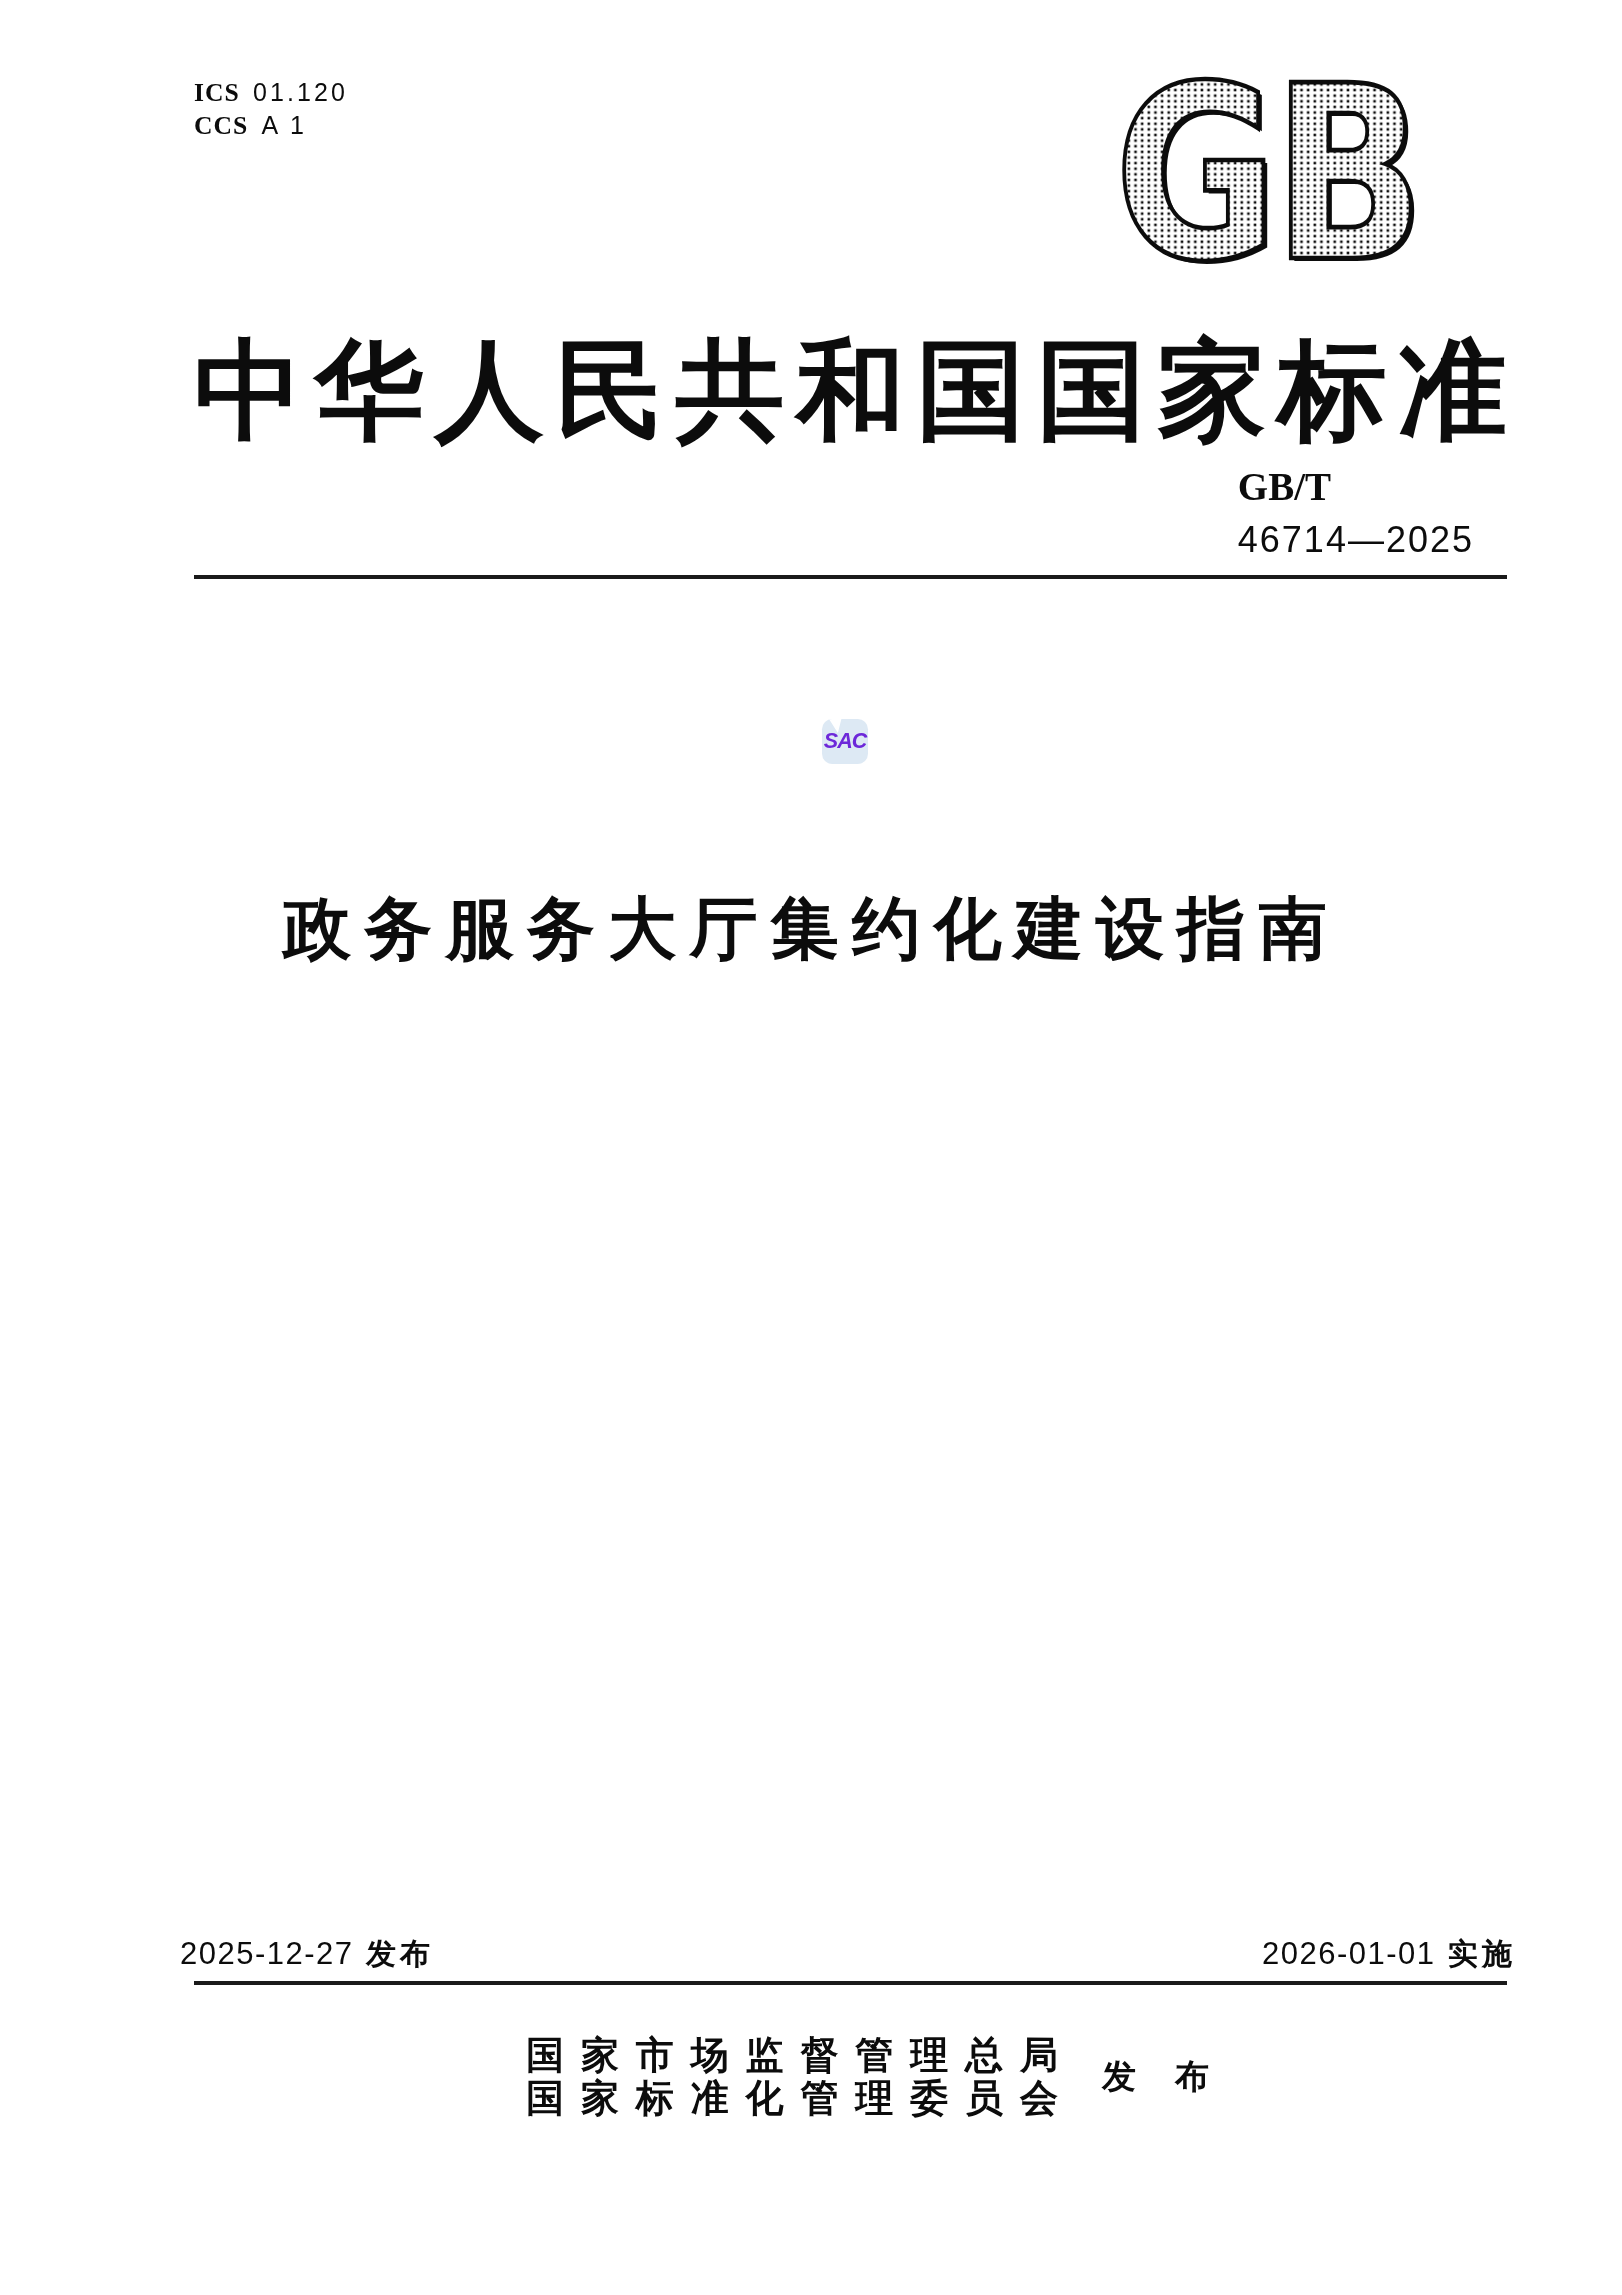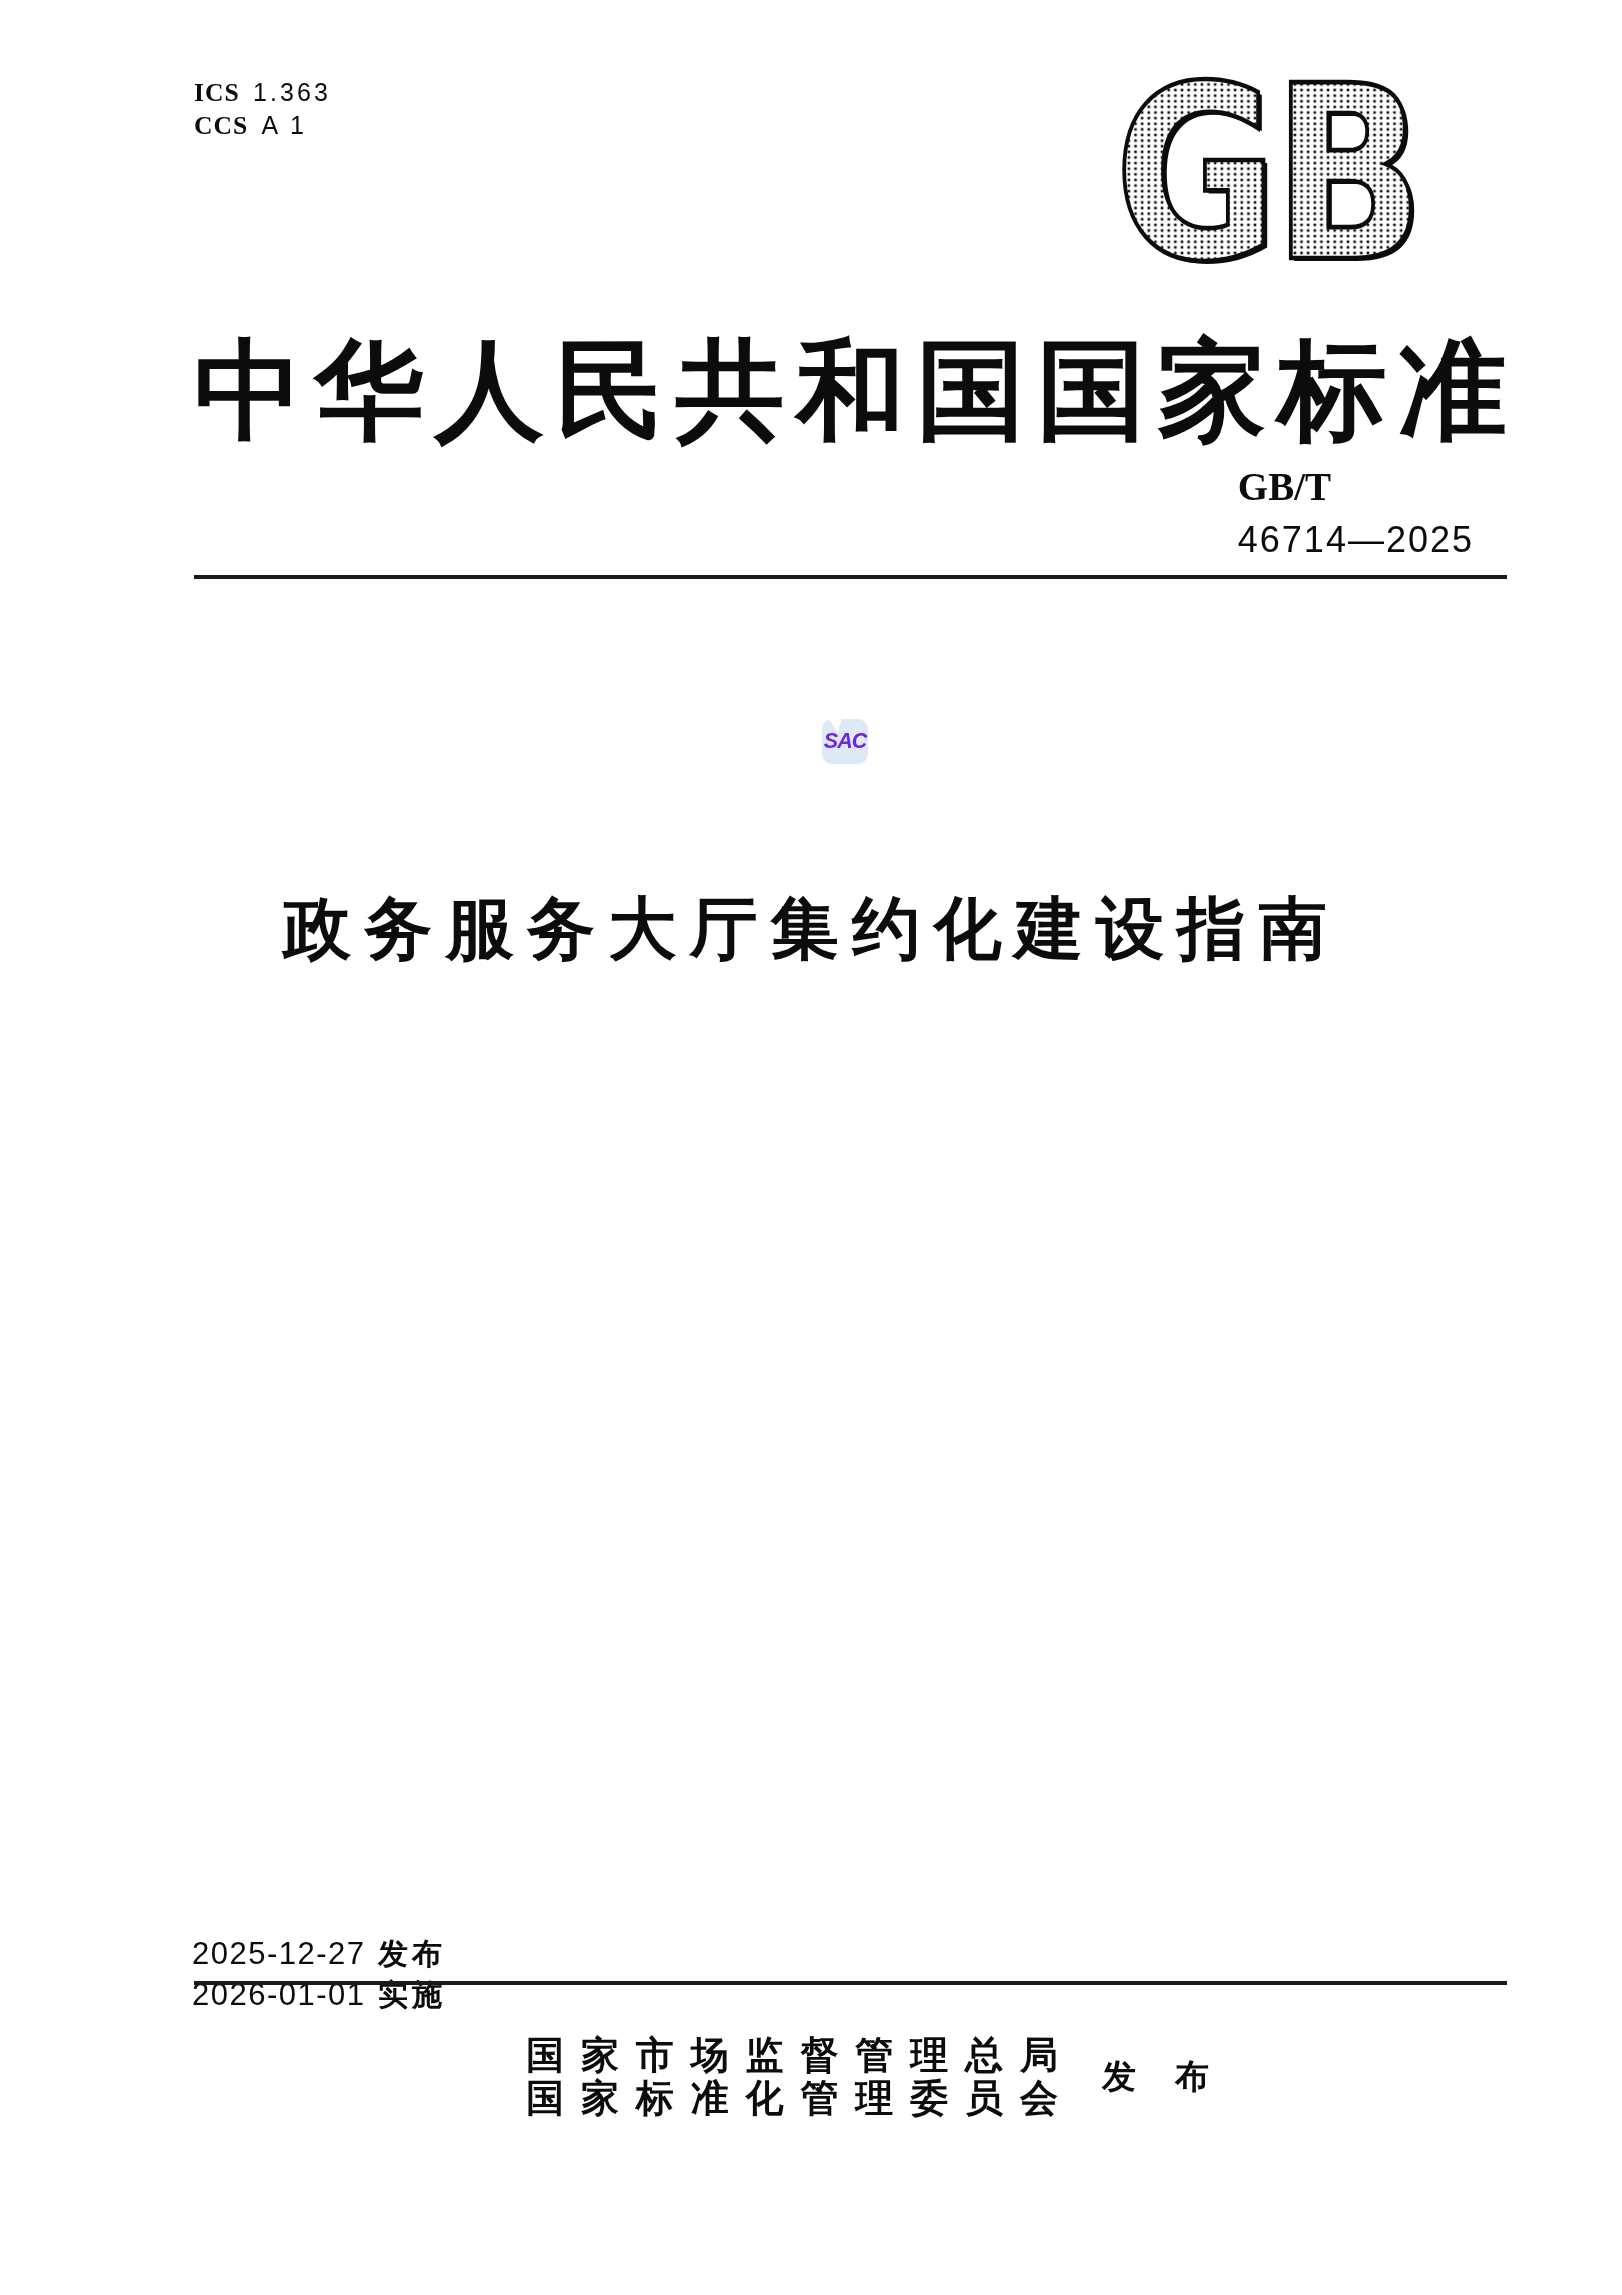--- a/index.html
+++ b/index.html
@@ -137,26 +137,25 @@
     font-family:"Liberation Serif", serif;
     font-weight:bold;
     font-size:29px;
     letter-spacing:0.5px;
     white-space:nowrap;
   }
 
   
   .dates-row{
     position:absolute;
-    left:192px; top:1934px;
+    left:180px; top:1934px;
     width:1336px;
     display:flex;
     justify-content:space-between;
     align-items:baseline;
-    flex-direction:column;
   }
   .date-item{display:flex; gap:12.3px; align-items:baseline; white-space:nowrap;}
   .date-value{
     font-family:"Liberation Sans", sans-serif;
     font-weight:400;
     font-size:31px;
     letter-spacing:1.5px;
   }
   .date-label{
     font-family:"Liberation Sans", sans-serif;
@@ -190,21 +189,21 @@
   }
 </style>
 </head>
 <body>
 
 <div class="page">
 
   <div class="ics-block">
     <div class="ics-row">
       <span class="ics-label">ICS</span>
-      <span class="ics-code">1.363</span>
+      <span class="ics-code">01.120</span>
     </div>
     <div class="ics-row">
       <span class="ics-label">CCS</span>
       <span class="ics-code">A 1</span>
     </div>
   </div>
 
   <svg class="gb-logo" viewBox="0 0 622 372" xmlns="http://www.w3.org/2000/svg">
     <defs>
       <pattern id="halftone" patternUnits="userSpaceOnUse" width="13" height="11">

